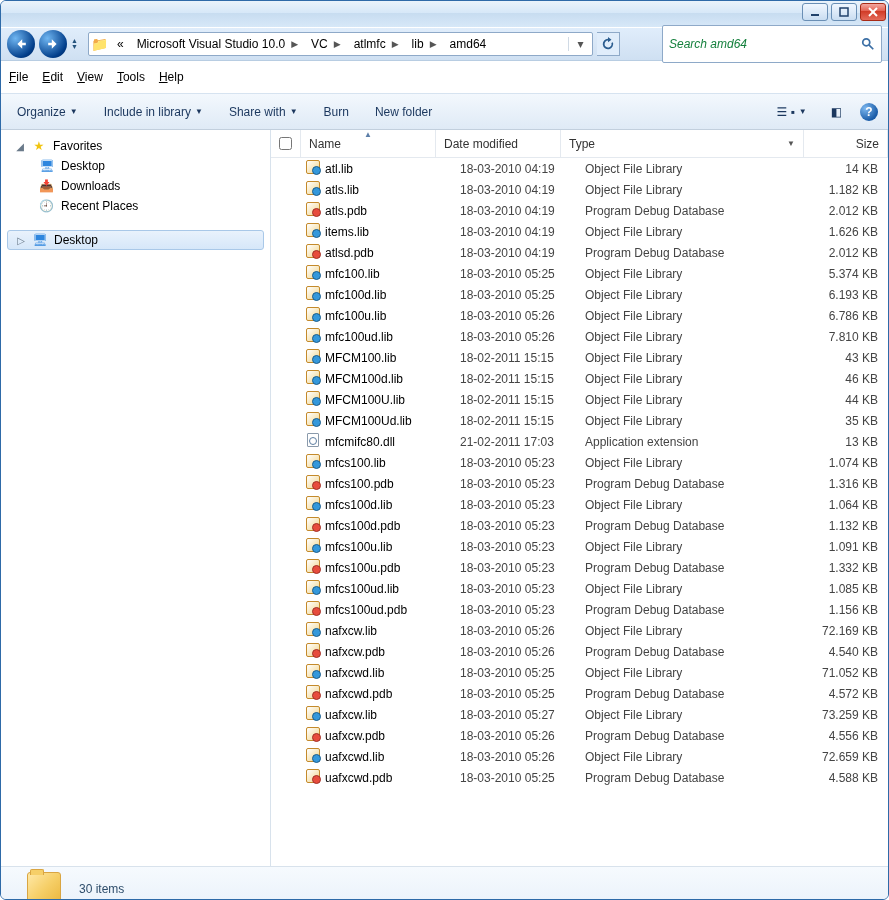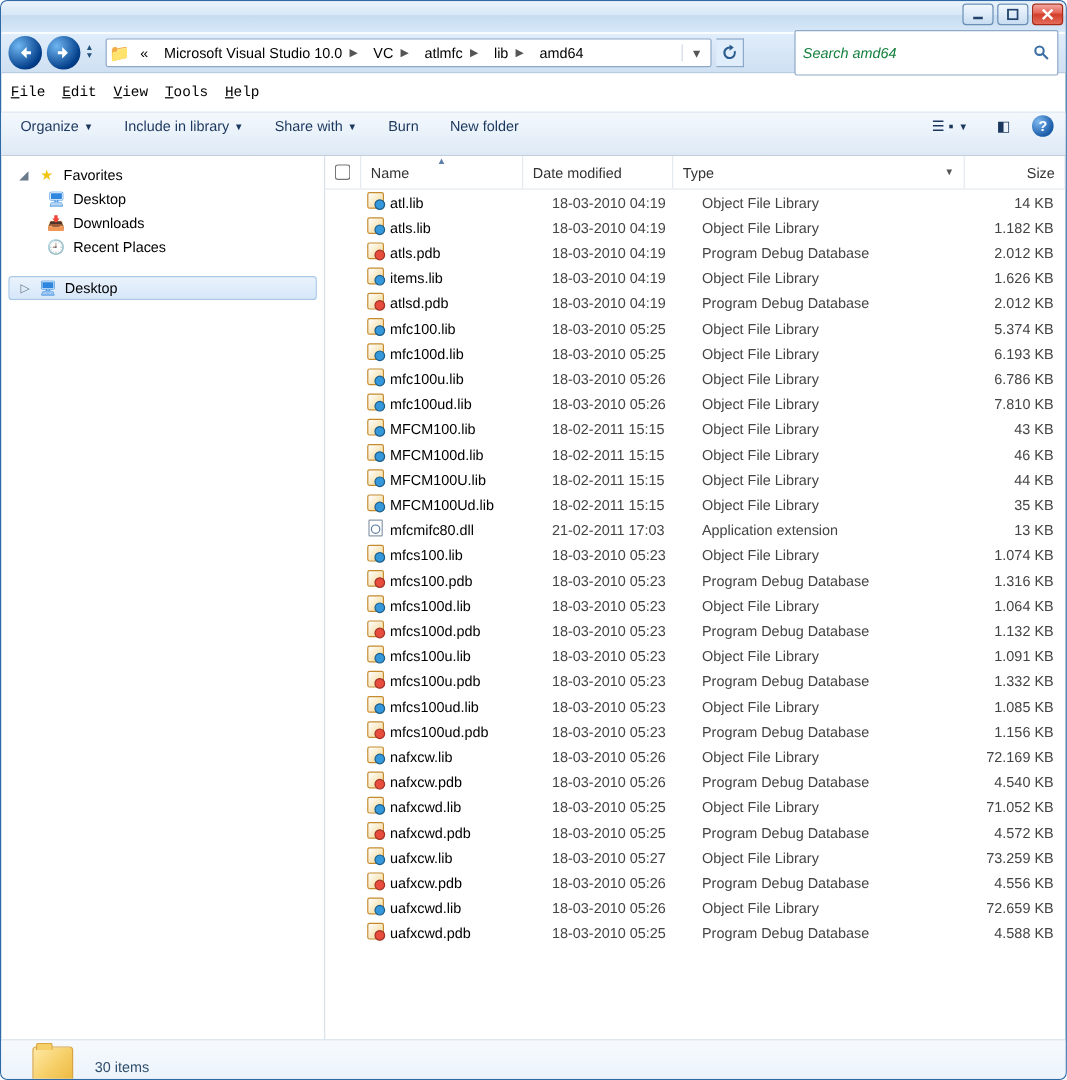--- a/index.html
+++ b/index.html
@@ -22,26 +22,26 @@
   .addr-box { flex:1; height:24px; border:1px solid #8ea9c8; background:#fff; display:flex; align-items:center; border-radius:2px; overflow:hidden;}
   .addr-icon{ width:22px; text-align:center; color:#e1b74b; font-size:14px;}
   .crumb{ padding:0 6px; height:100%; display:flex; align-items:center; border-right:1px solid transparent; white-space:nowrap;}
   .crumb .sep{ margin-left:6px; color:#555; font-size:9px;}
   .addr-ctrl{ width:24px; text-align:center; color:#555; border-left:1px solid #d0dae5;}
   .reload{ width:23px; height:24px; border:1px solid #8ea9c8; border-left:none; background:#e0edfb; display:flex; align-items:center; justify-content:center;}
   .search-box{ width:220px; height:38px; border:1px solid #8ea9c8; background:#fff; border-radius:2px; display:flex; align-items:center; padding:0 6px; color:#15803d; font-style:italic;margin-left:38px;}
   .search-box svg{margin-left:auto;}
 
   
-  .menubar{ height:22px; display:flex; align-items:center; padding:16px 8px; gap:14px; border-bottom:1px solid #d6e3f0;font-family:Liberation Mono, monospace;}
+  .menubar{ height:22px; display:flex; align-items:center; padding:16px 8px; gap:14px; border-bottom:1px solid #d6e3f0;}
   .menubar span{ cursor:default; }
   .menubar span u{text-decoration:underline;}
 
   
-  .cmdbar{ height:36px; background:linear-gradient(to bottom,#f3f8fd,#dfeaf6); border-bottom:1px solid #c2cfdd; display:flex; align-items:flex-start; padding:0 10px; gap:14px; color:#1b375e;}
+  .cmdbar{ height:36px; background:linear-gradient(to bottom,#f3f8fd,#dfeaf6); border-bottom:1px solid #c2cfdd; display:flex; align-items:center; padding:0 10px; gap:14px; color:#1b375e;}
   .cmdbar .btn{display:flex; align-items:center; gap:4px; padding:4px 6px; border-radius:3px;}
   .drop{font-size:8px;}
   .cmdbar-right{margin-left:auto; display:flex; align-items:center; gap:12px;}
   .help-circle{width:18px;height:18px;border-radius:50%;background:radial-gradient(circle at 30% 30%,#7db8f0,#1a5ca8 70%); color:#fff; font-weight:bold; display:flex;align-items:center;justify-content:center;font-size:12px;}
 
   
   .body{ display:flex; height:calc(900px - 26px - 34px - 22px - 36px - 44px - 2px); }
   .sidebar{ width:270px; border-right:1px solid #d8e2ec; padding-top:6px; overflow:hidden;}
   .tree-item{ display:flex; align-items:center; gap:6px; padding:2px 0 2px 14px; height:20px;}
   .tree-item.sel{ background:linear-gradient(to bottom,#e9f2fc,#d6e7f9); border:1px solid #a9c8e8; border-radius:3px; margin:0 6px; padding-left:8px;}

